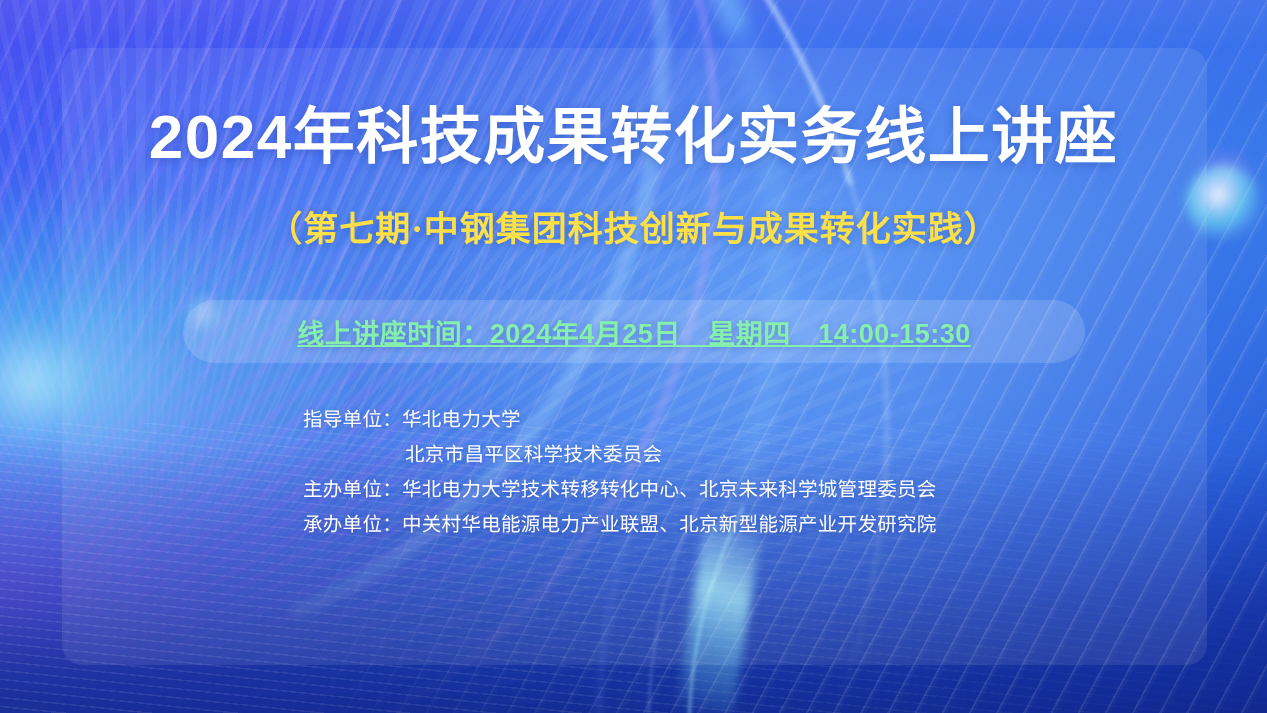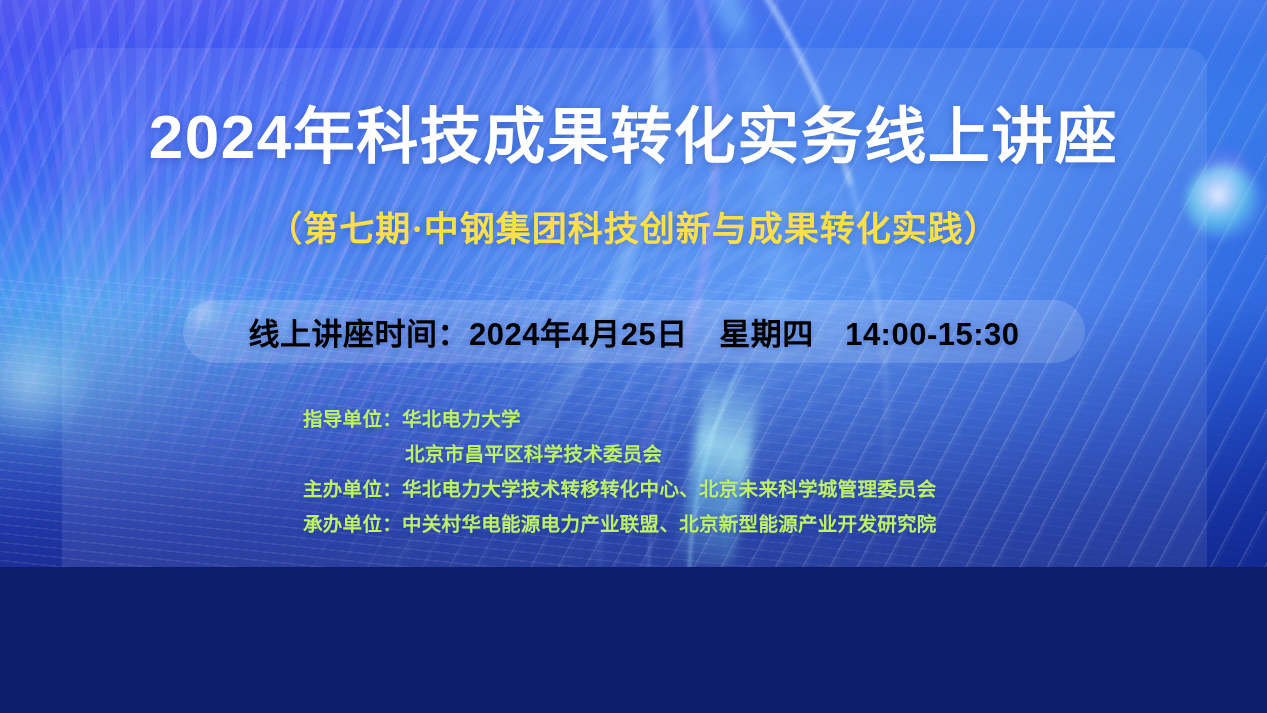--- a/index.html
+++ b/index.html
@@ -2,21 +2,21 @@
 <html lang="zh-CN"><head>
 <meta charset="utf-8">
 <title>2024年科技成果转化实务线上讲座</title>
 <style>
   html,body{margin:0;padding:0;background:#0d1c6b;}
   *{box-sizing:border-box;}
 
   .poster{
     position:relative;
     width:1267px;
-    height:567px;
+    height:713px;
     overflow:hidden;
     font-family:"Liberation Sans","DejaVu Sans",sans-serif;
     background:#2f5fe0;
     isolation:isolate;
   }
 
   
   .bg{position:absolute;inset:0;overflow:hidden;}
   .bg > div{position:absolute;}
 
@@ -295,37 +295,38 @@
     position:absolute;
     left:183px;top:300px;
     width:902px;height:63px;
     border-radius:32px;
     background:rgba(255,255,255,.155);
     display:flex;
     align-items:center;
     justify-content:center;
   }
   .time-text{
-    font-size:31px;
+    font-size:27px;
     font-weight:bold;
-    color:#000000;
+    color:#86efac;
     letter-spacing:.5px;
     white-space:nowrap;
     text-shadow:0 1px 6px rgba(20,50,150,.30);
+    text-decoration:underline;
   }
 
   .credits{
     position:absolute;
     left:303px;top:402px;
     width:760px;
   }
   .credit-line{
     font-size:19.5px;
-    font-weight:bold;
-    color:#bef264;
+    font-weight:normal;
+    color:#ffffff;
     line-height:35px;
     white-space:nowrap;
     letter-spacing:.3px;
     text-shadow:0 1px 5px rgba(20,50,150,.35);
   }
   .credit-line.indent{padding-left:102px;}
 </style>
 </head>
 <body>
 

